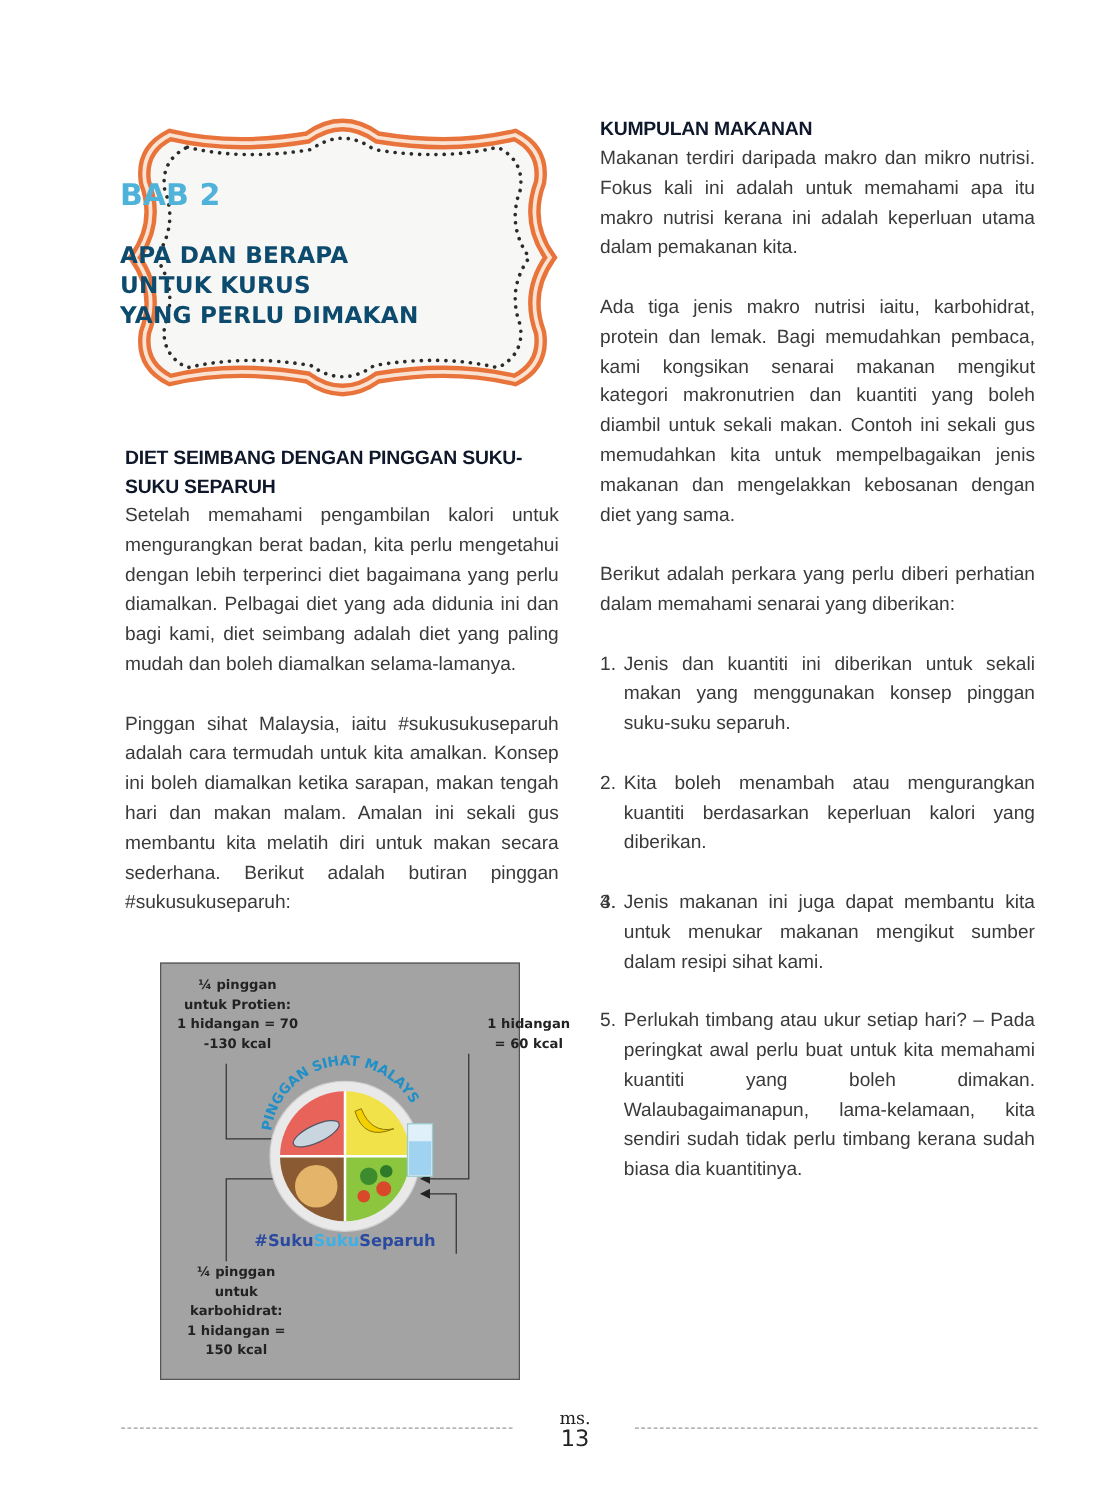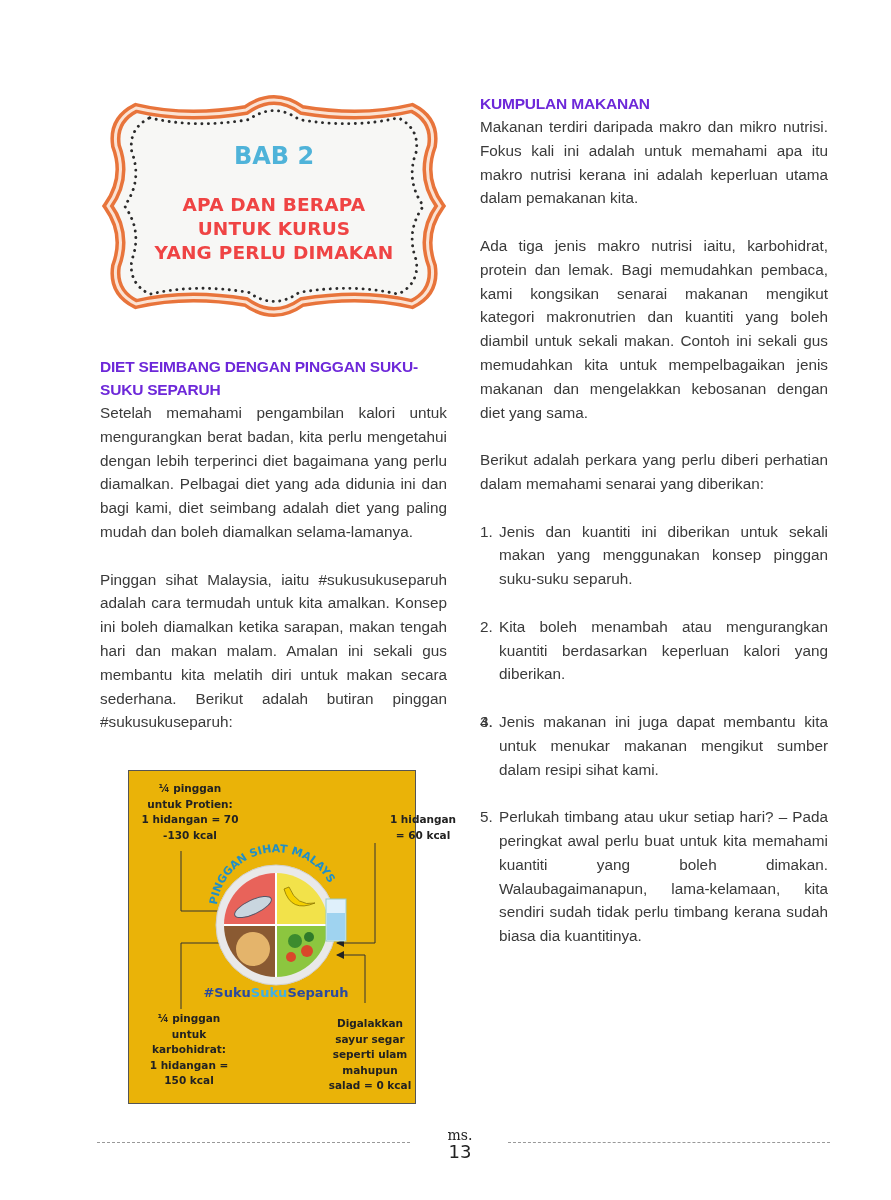--- a/index.html
+++ b/index.html
@@ -1,31 +1,31 @@
 <!DOCTYPE html>
 <html><head>
   <meta charset="utf-8">
   <style>
     html, body { margin: 0; padding: 0; background: #ffffff; }
     body { width: 891px; height: 1200px; position: relative; overflow: hidden; font-family: "Liberation Sans", sans-serif; color: #333; }
     .col-left { position: absolute; left: 100px; top: 85px; width: 347px; }
     .col-right { position: absolute; left: 480px; top: 92px; width: 348px; }
     .frame { position: absolute; left: 96px; top: 86px; width: 356px; height: 240px; }
     .frame svg { position: absolute; left: 0; top: 0; }
-    .frame-text { position: absolute; left: 0; top: 0; width: 356px; height: 240px; text-align: center; }
+    .frame-text { position: absolute; left: 0; top: 0; width: 356px; height: 240px; }
     .bab { position: absolute; top: 56px; width: 100%; font-family: "DejaVu Sans", sans-serif; font-weight: bold; font-size: 24px; color: #4fb3d9; }
-    .frame-title { position: absolute; top: 107px; width: 100%; font-family: "DejaVu Sans", sans-serif; font-weight: bold; font-size: 18.5px; line-height: 24px; color: #ef4444; letter-spacing: 0.2px; }
+    .frame-title { position: absolute; top: 107px; width: 100%; font-family: "DejaVu Sans", sans-serif; font-weight: bold; font-size: 18.5px; line-height: 24px; color: #0c4a6e; letter-spacing: 0.2px; }
     .frame-title div { white-space: nowrap; }
-    h2.sec { font-family: "Liberation Sans", sans-serif; font-weight: bold; font-size: 15.5px; color: #6d28d9; margin: 0; line-height: 23px; letter-spacing: -0.2px; }
+    h2.sec { font-family: "Liberation Sans", sans-serif; font-weight: bold; font-size: 15.5px; color: #0f172a; margin: 0; line-height: 23px; letter-spacing: -0.2px; }
     p.body { margin: 0; font-size: 15.3px; line-height: 23.8px; text-align: justify; color: #3a3a3a; font-family: "Liberation Sans", sans-serif; }
     .gap { height: 23.8px; }
     ol.points { margin: 0; padding: 0; list-style: none; }
     ol.points li { position: relative; padding-left: 19px; font-size: 15.3px; line-height: 23.8px; text-align: justify; color: #3a3a3a; margin-bottom: 23.8px; }
     ol.points li .num { position: absolute; left: 0; top: 0; }
-    .figure { position: absolute; left: 128px; top: 770px; width: 286px; height: 332px; border: 1px solid #555; background: #eab308; }
+    .figure { position: absolute; left: 128px; top: 770px; width: 286px; height: 332px; border: 1px solid #555; background: #a3a3a3; }
     .fig-label { position: absolute; font-family: "DejaVu Sans", sans-serif; font-weight: bold; font-size: 10.5px; line-height: 15.5px; color: #222; text-align: center; }
     .footer { position: absolute; top: 1125px; left: 0; width: 891px; height: 40px; }
     .dash { position: absolute; top: 17px; height: 0; border-top: 1.5px dashed #999; }
     .pg { position: absolute; left: 430px; width: 60px; text-align: center; font-family: "DejaVu Serif", serif; font-weight: normal; color: #222; }
     .pg-ms { top: 2px; font-size: 14px; }
     .pg-num { top: 16px; font-size: 18px; font-family: "DejaVu Sans", sans-serif; text-align: center; }
   </style>
 </head>
 <body>
 
@@ -67,27 +67,20 @@
   <div class="fig-label" style="left:206px; top:41px; width:80px;margin-left:48px;">
     <div>1 hidangan</div>
     <div>= 60 kcal</div>
   </div>
   <div class="fig-label" style="left:10px; top:240px; width:100px;">
     <div>¼ pinggan</div>
     <div>untuk</div>
     <div>karbohidrat:</div>
     <div>1 hidangan =</div>
     <div>150 kcal</div>
-  </div>
-  <div class="fig-label" style="left:196px; top:245px; width:90px;">
-    <div>Digalakkan</div>
-    <div>sayur segar</div>
-    <div>seperti ulam</div>
-    <div>mahupun</div>
-    <div>salad = 0 kcal</div>
   </div>
 
   <svg width="286" height="332" style="position:absolute;left:0;top:0;">
     <defs>
       <marker id="ah" markerWidth="8" markerHeight="8" refX="7" refY="4" orient="auto">
         <path d="M0,0 L8,4 L0,8 Z" fill="#222"></path>
       </marker>
       <path id="arcTitle" d="M88,134 A60,60 0 0 1 200,112"></path>
     </defs>
 

